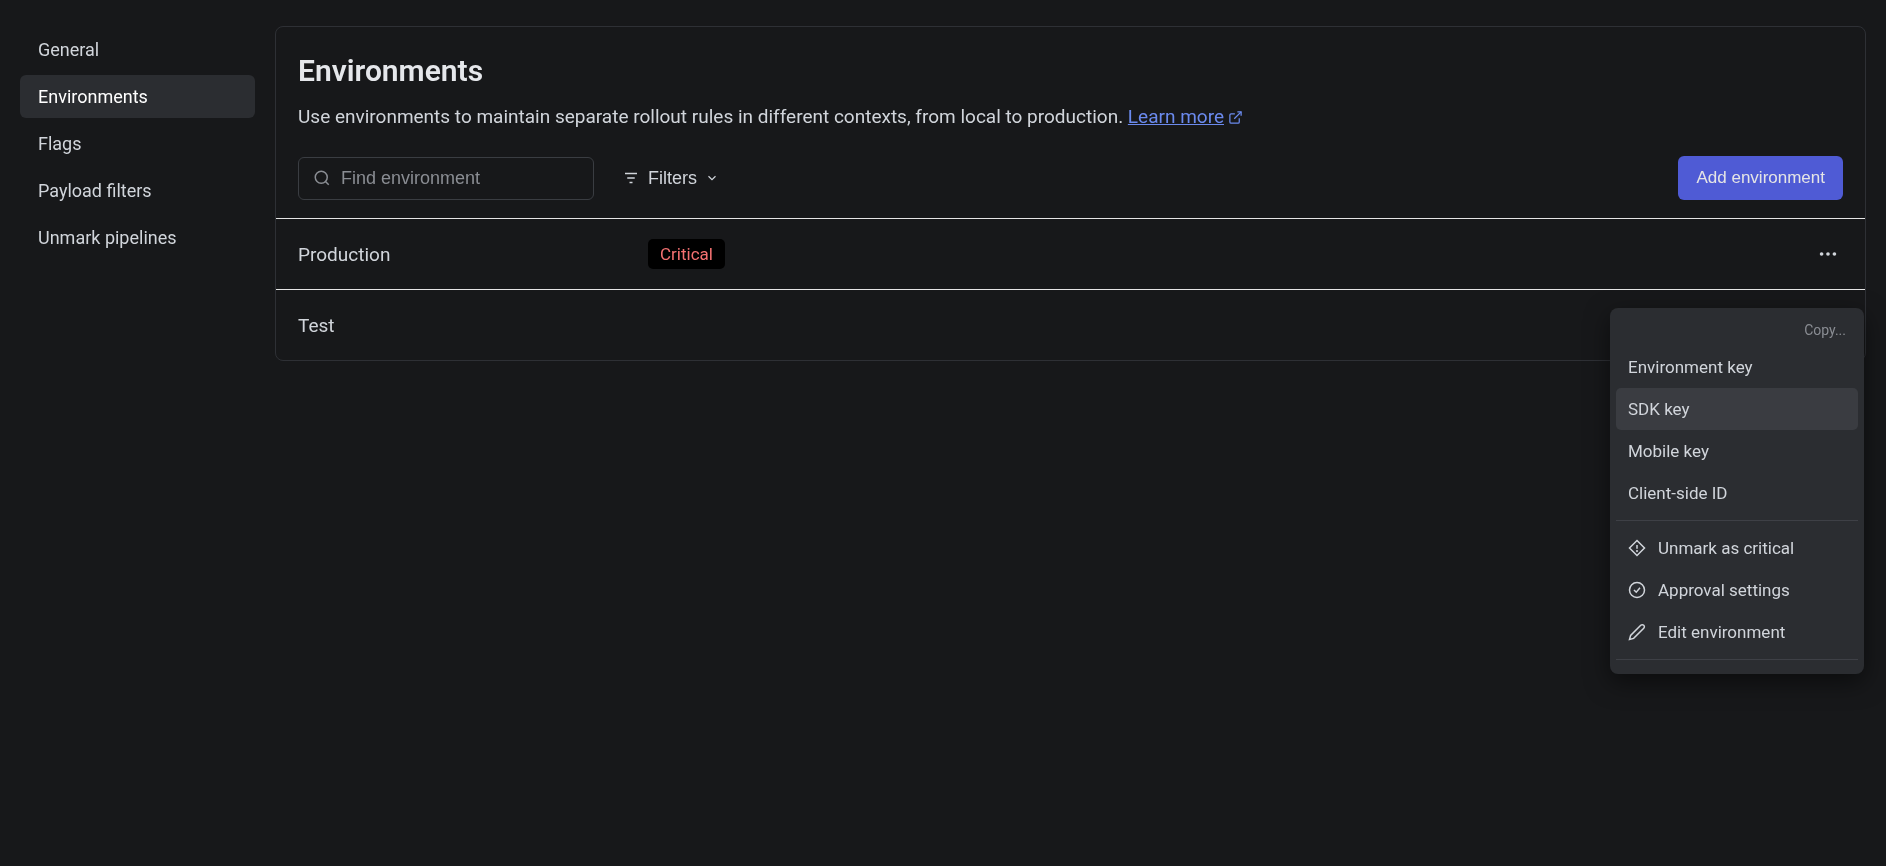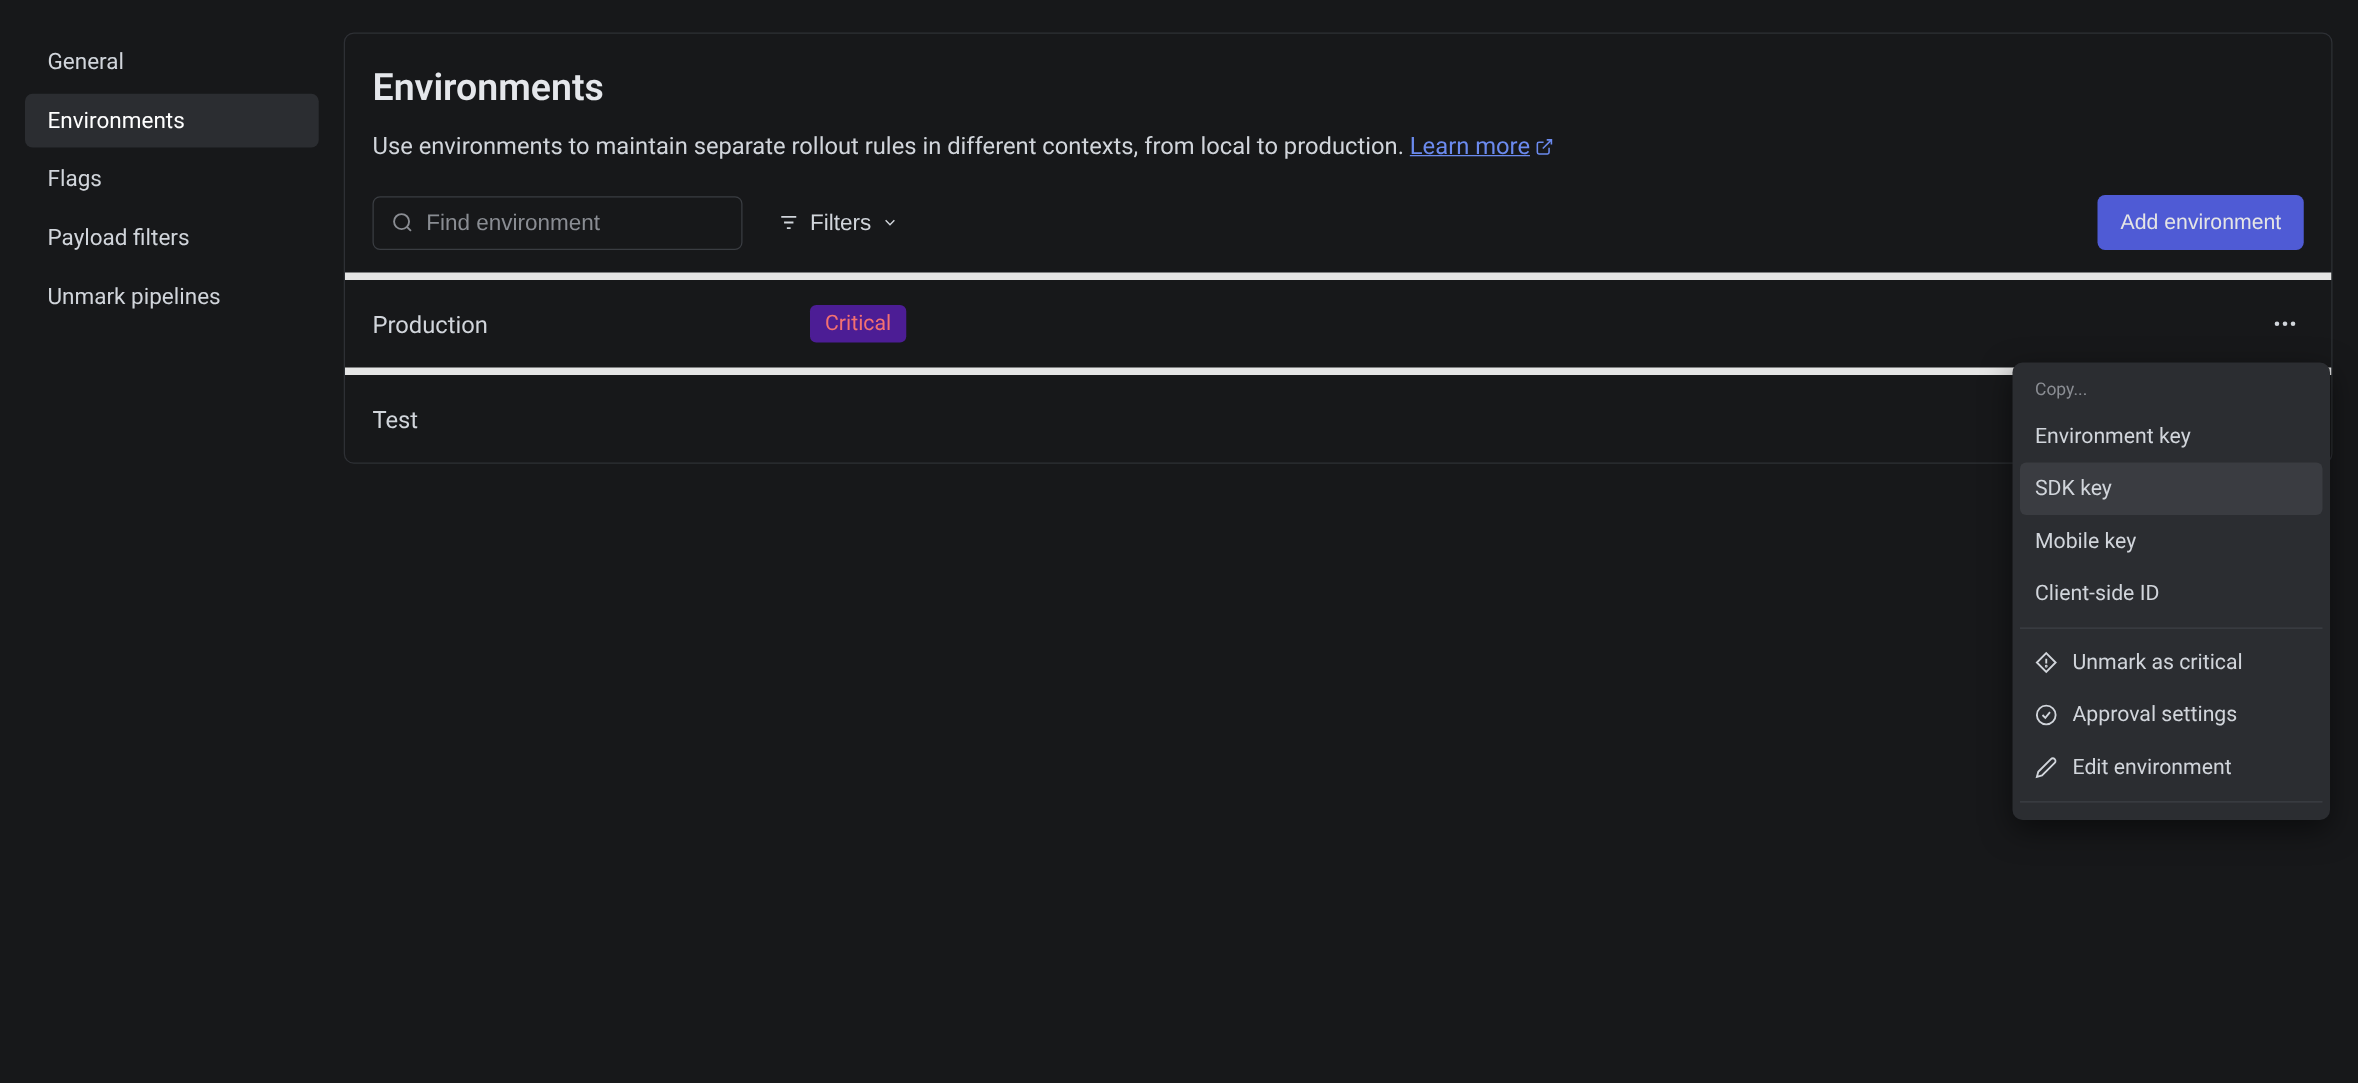--- a/index.html
+++ b/index.html
@@ -138,59 +138,60 @@
       border-radius: 6px;
       font-size: 17px;
       font-weight: 500;
       cursor: pointer;
     }
     
     .env-row {
       display: flex;
       align-items: center;
       padding: 20px 22px;
-      border-top: 6px solid #e5e5e5;
+      border-top: 1px solid #e5e5e5;
       position: relative;
     }
     
     .env-name {
       font-size: 19px;
       color: #d1d5db;
       width: 350px;
     }
     
     .badge {
-      background-color: #4c1d95;
+      background-color: #000000;
       color: #f47171;
       padding: 5px 12px;
       border-radius: 5px;
       font-size: 17px;
     }
     
     .row-spacer {
       flex: 1;
     }
     
     .more-button {
       background: transparent;
       border: none;
       cursor: pointer;
       padding: 4px;
     }
     
     .context-menu {
       position: absolute;
-      top: 290px;
+      top: 308px;
       right: 22px;
       width: 254px;
       background-color: #2b2d31;
       border-radius: 8px;
       padding: 8px 6px;
       box-shadow: 0 8px 24px rgba(0,0,0,0.5);
       z-index: 100;
+      text-align: right;
     }
     
     .menu-header {
       font-size: 14px;
       color: #8a8d93;
       padding: 6px 12px 8px 12px;
     }
     
     .menu-item {
       display: flex;

